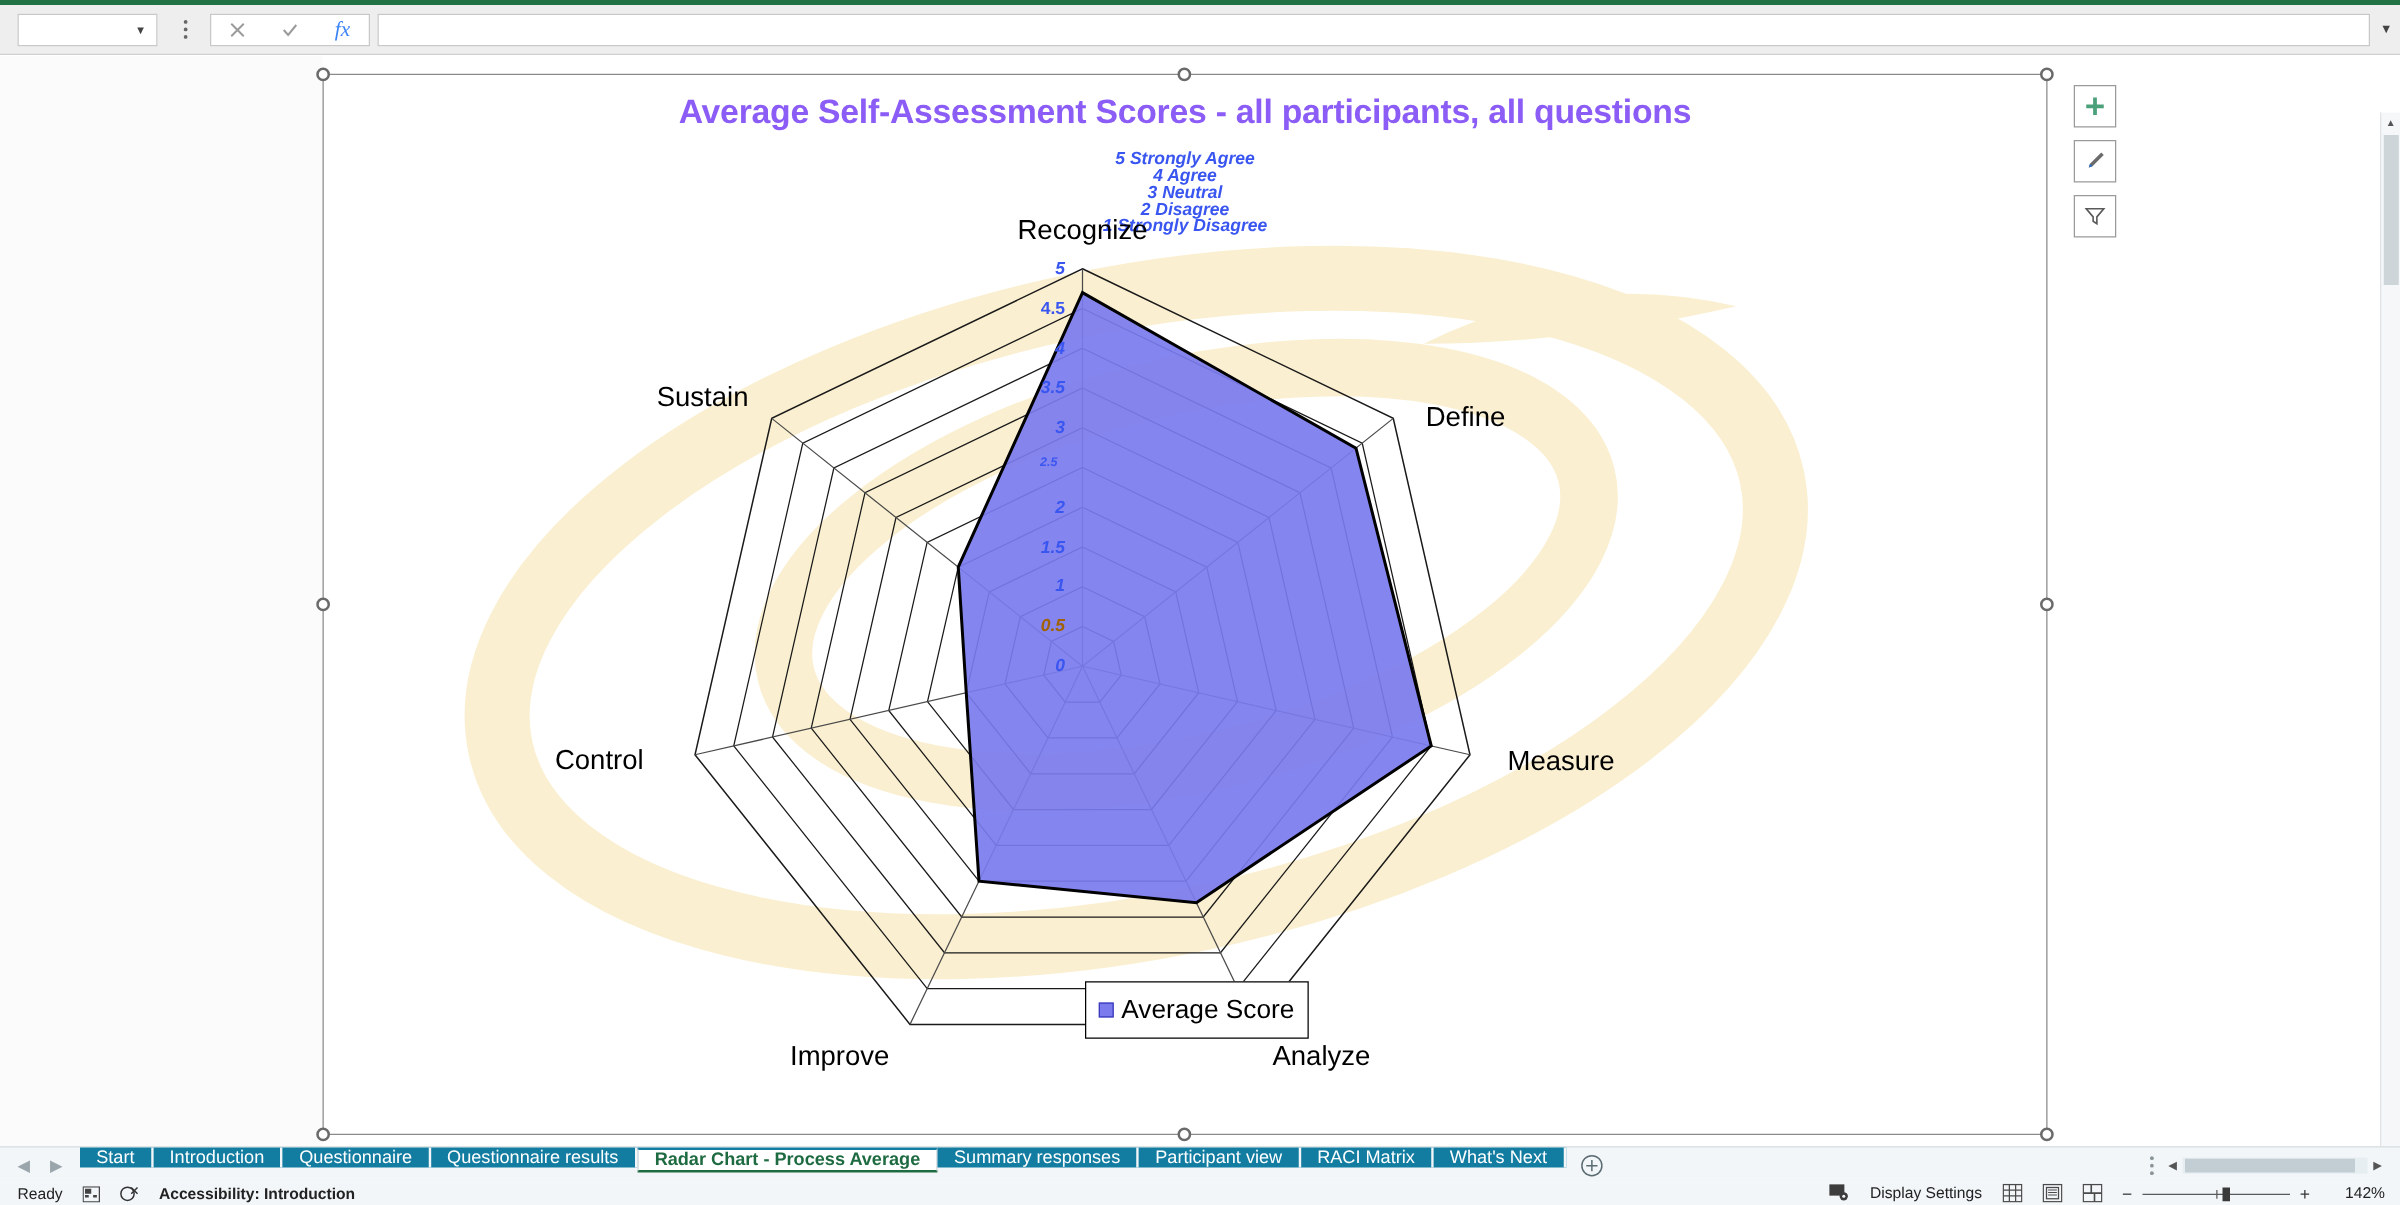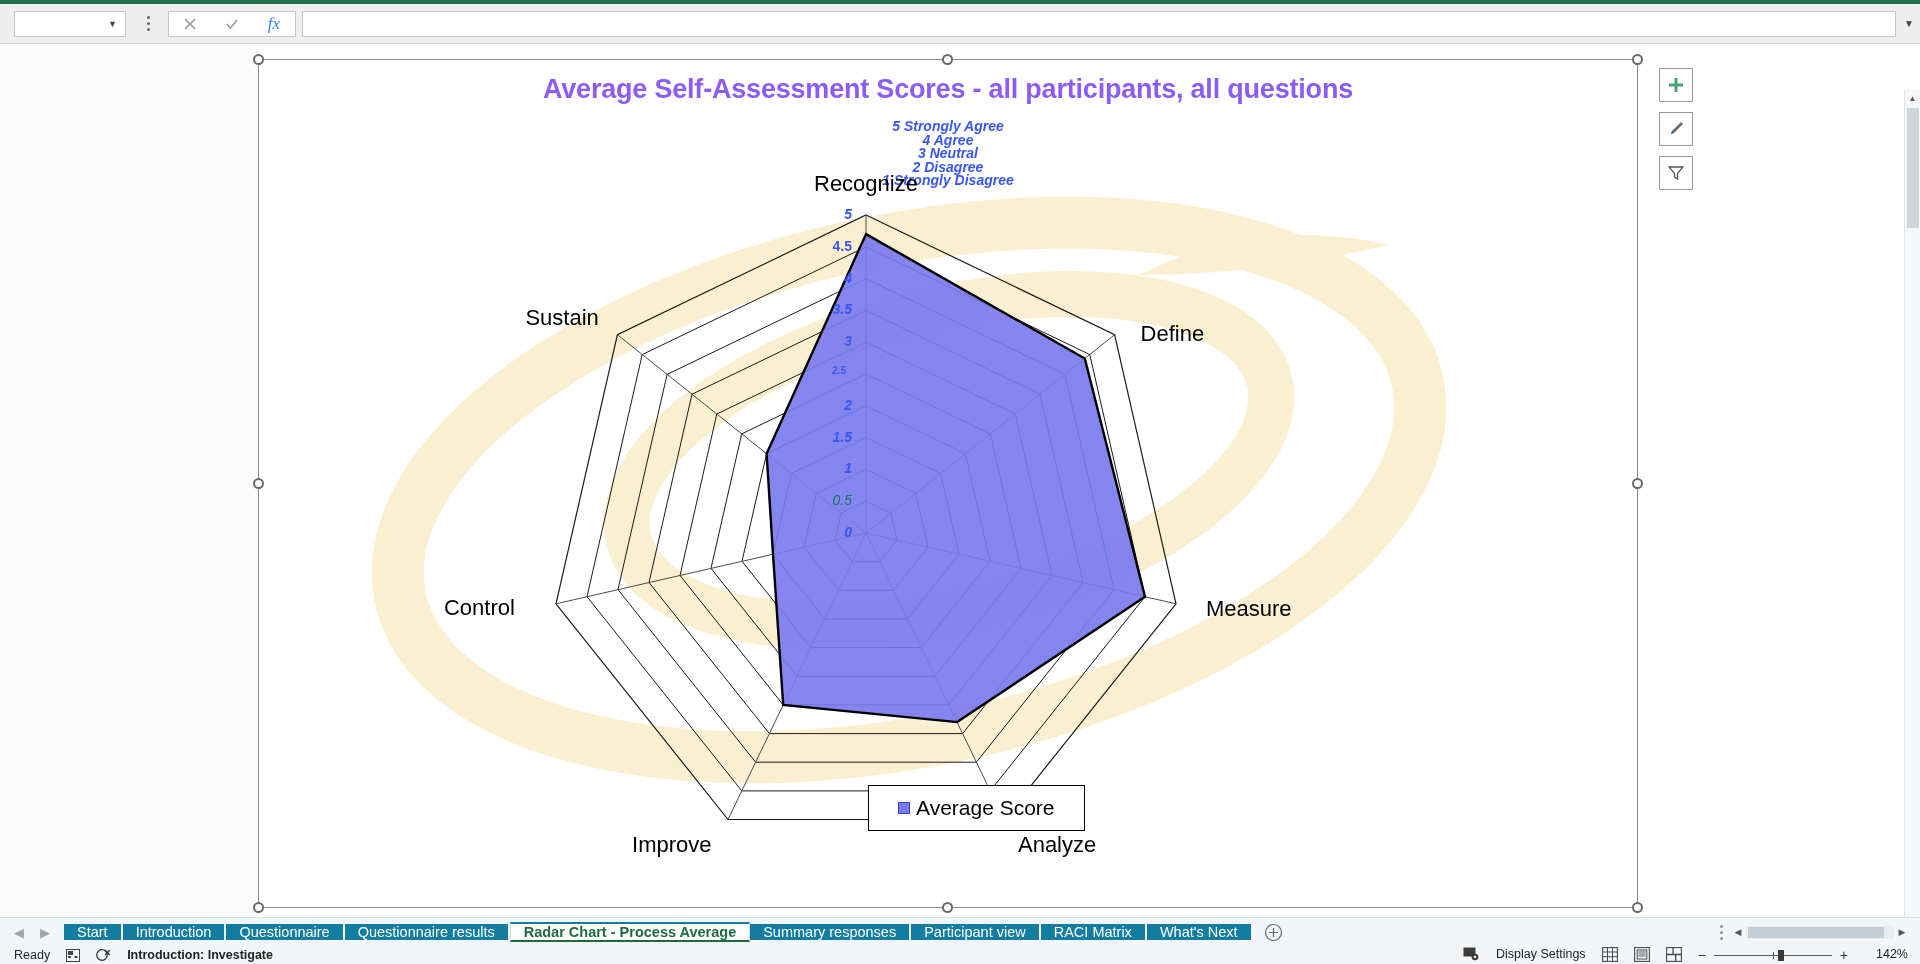--- a/index.html
+++ b/index.html
@@ -102,39 +102,39 @@
     font-size: 14px; line-height: 13.5px;
   }
   .scale-note div { white-space: nowrap; }
 
   .cat-label {
     position: absolute; font-size: 22px; color: #000; white-space: nowrap;
   }
 
   .legend-box {
     position: absolute; left: 50%; margin-left: -80px; bottom: 76px;
-    border: 1px solid #000; background: #fff; padding: 10px 29px;
+    border: 1px solid #000; background: #fff; padding: 10px 10px;
     display: flex; align-items: center; gap: 6px;
   }
   .legend-swatch {
     width: 12px; height: 12px; background: #7b7bee; border: 1px solid #3b3bbb;
   }
   .legend-text { font-size: 21px; color: #000; }
 
   
   .tabbar {
     position: absolute; left: 0; top: 917px; width: 1920px; height: 29px;
     background: #f2f6f8; display: flex; align-items: stretch;
     border-top: 1px solid #d6dde0;
   }
   .tabnav {
     display: flex; align-items: center; gap: 16px;
     padding: 0 14px; color: #9aa6ab; font-size: 13px;
   }
-  .tabs { display: flex; align-items: center; }
+  .tabs { display: flex; align-items: flex-start; }
   .tab {
     display: flex; align-items: center; padding: 0 13px;
     background: #127ca1; color: #ffffff; font-size: 14.5px;
     border-right: 2px solid #f2f6f8;
   }
   .tab.active {
     background: #ffffff; color: #1e6b41; font-weight: 700;
     border-top: 2px solid #127ca1; border-bottom: 2px solid #1e6b41;
     border-left: 1px solid #cfd8dc; border-right: 1px solid #cfd8dc;
   }
@@ -298,21 +298,21 @@
         <div class="cat-label" id="lbl0" style="left: 555px; top: 111px;">Recognize</div>
         <div class="cat-label" id="lbl1" style="left: 881.622px; top: 260.73px;">Define</div>
         <div class="cat-label" id="lbl2" style="left: 947.027px; top: 535.762px;">Measure</div>
         <div class="cat-label" id="lbl3" style="left: 758.975px; top: 771.508px;">Analyze</div>
         <div class="cat-label" id="lbl4" style="left: 373.025px; top: 771.508px;">Improve</div>
         <div class="cat-label" id="lbl5" style="left: 184.973px; top: 534.762px;">Control</div>
         <div class="cat-label" id="lbl6" style="left: 266.378px; top: 244.73px;">Sustain</div>
 
         <div id="ticks">
             <div style="position: absolute; left: 567px; top: 464px; width: 26px; text-align: right; font-size: 14px; font-weight: 700; font-style: italic; color: rgb(58, 86, 240);">0</div>
-            <div style="position: absolute; left: 567px; top: 432.2px; width: 26px; text-align: right; font-size: 14px; font-weight: 400; font-style: italic; color: #0f766e;">0.5</div>
+            <div style="position: absolute; left: 567px; top: 432.2px; width: 26px; text-align: right; font-size: 14px; font-weight: 700; font-style: italic; color: #a16207;">0.5</div>
             <div style="position: absolute; left: 567px; top: 400.4px; width: 26px; text-align: right; font-size: 14px; font-weight: 700; font-style: italic; color: rgb(58, 86, 240);">1</div>
             <div style="position: absolute; left: 567px; top: 368.6px; width: 26px; text-align: right; font-size: 14px; font-weight: 700; font-style: italic; color: rgb(58, 86, 240);">1.5</div>
             <div style="position: absolute; left: 567px; top: 336.8px; width: 26px; text-align: right; font-size: 14px; font-weight: 700; font-style: italic; color: rgb(58, 86, 240);">2</div>
             <div style="position: absolute; left: 567px; top: 305px; width: 26px; text-align: center; font-size: 10px; font-weight: 700; font-style: italic; color: rgb(58, 86, 240);">2.5</div>
             <div style="position: absolute; left: 567px; top: 273.2px; width: 26px; text-align: right; font-size: 14px; font-weight: 700; font-style: italic; color: rgb(58, 86, 240);">3</div>
             <div style="position: absolute; left: 567px; top: 241.4px; width: 26px; text-align: right; font-size: 14px; font-weight: 700; font-style: italic; color: rgb(58, 86, 240);">3.5</div>
             <div style="position: absolute; left: 567px; top: 209.6px; width: 26px; text-align: right; font-size: 14px; font-weight: 700; font-style: italic; color: rgb(58, 86, 240);">4</div>
             <div style="position: absolute; left: 567px; top: 177.8px; width: 26px; text-align: right; font-size: 14px; font-weight: 700; color: rgb(58, 86, 240);">4.5</div>
             <div style="position: absolute; left: 567px; top: 146px; width: 26px; text-align: right; font-size: 14px; font-weight: 700; font-style: italic; color: rgb(58, 86, 240);">5</div>
           </div>
@@ -377,21 +377,21 @@
             <rect x="8.5" y="7" width="3" height="2" fill="#444"></rect>
             <rect x="2" y="7" width="3" height="2" fill="#444"></rect>
           </svg>
       </span>
       <span class="sb-icon">
         <svg width="15" height="14" viewBox="0 0 15 14">
             <circle cx="6" cy="7" r="5.3" fill="none" stroke="#333" stroke-width="1.2"></circle>
             <path d="M9 2 L14 7 M14 2 L9 7" stroke="#333" stroke-width="1.2"></path>
           </svg>
       </span>
-      <span style="font-weight:700">Introduction: Investigate</span>
+      <span style="font-weight:700">Accessibility: Introduction</span>
     </div>
     <div class="sb-right">
       <span class="sb-icon">
         <svg width="17" height="14" viewBox="0 0 17 14">
             <rect x="0.5" y="0.5" width="12" height="9" fill="#3d3d3d"></rect>
             <circle cx="12" cy="10" r="3.3" fill="#3d3d3d"></circle>
             <circle cx="12" cy="10" r="1.2" fill="#f2f6f8"></circle>
           </svg>
       </span>
       <span>Display Settings</span>

